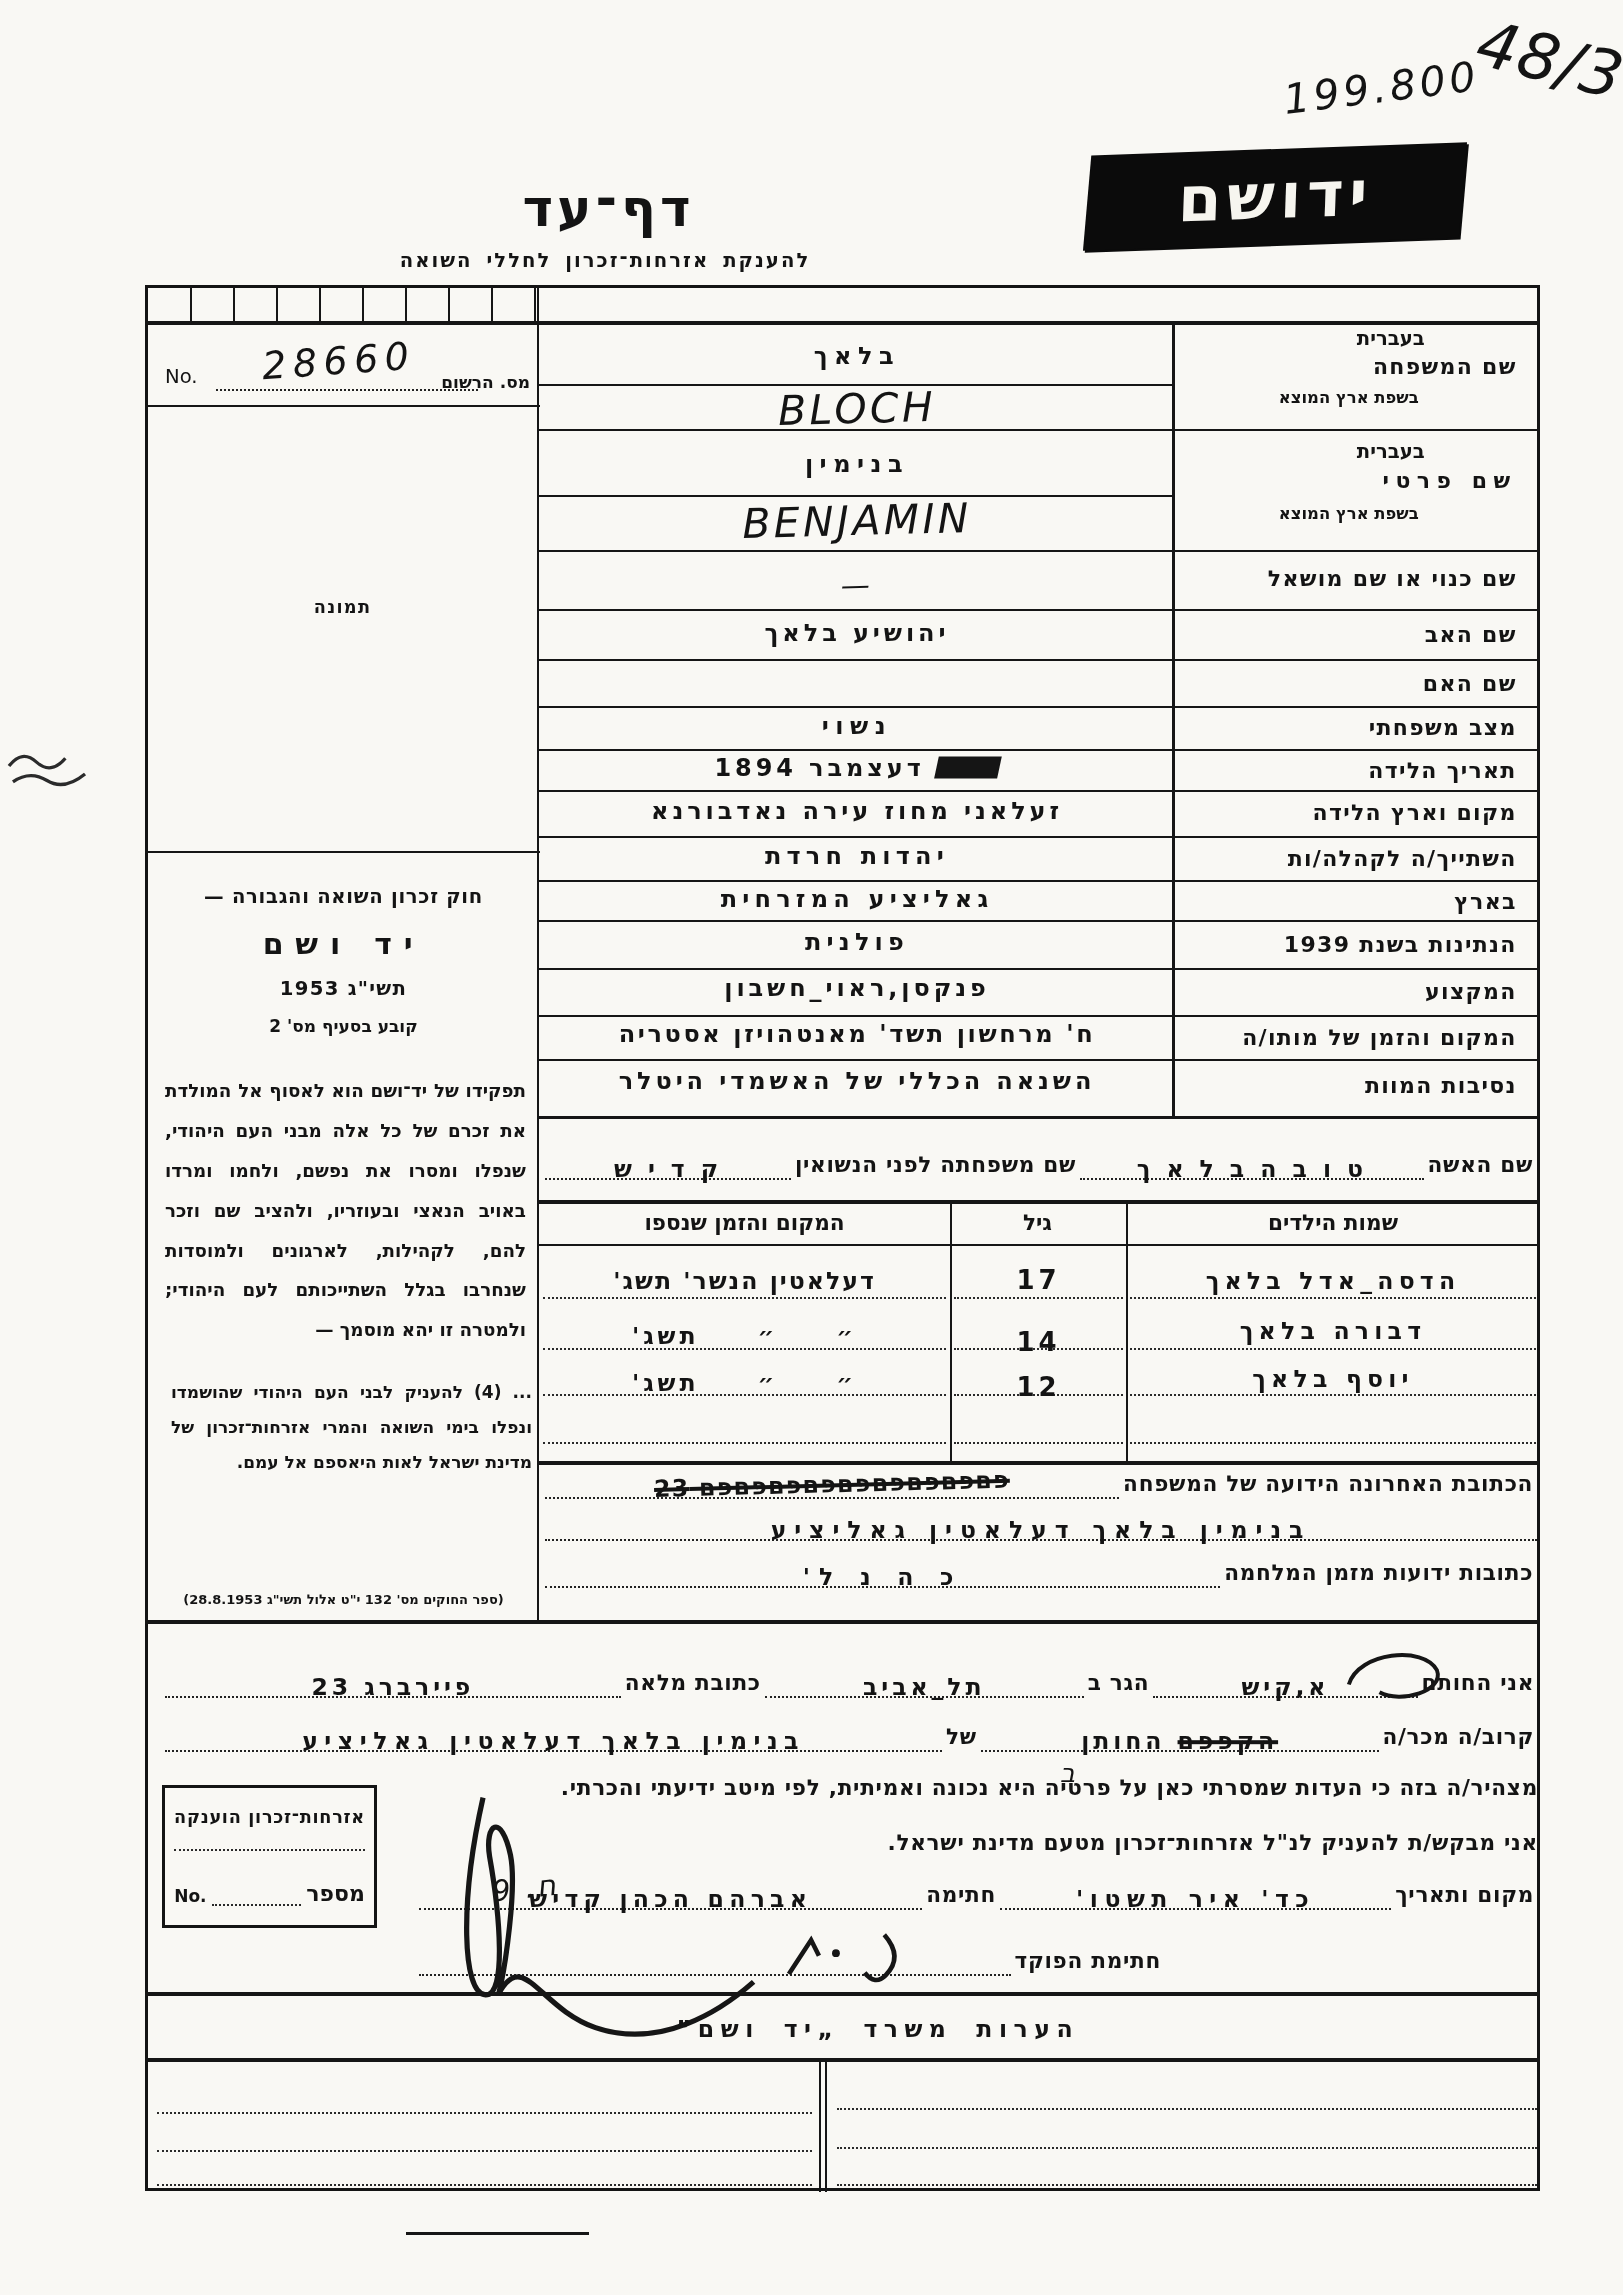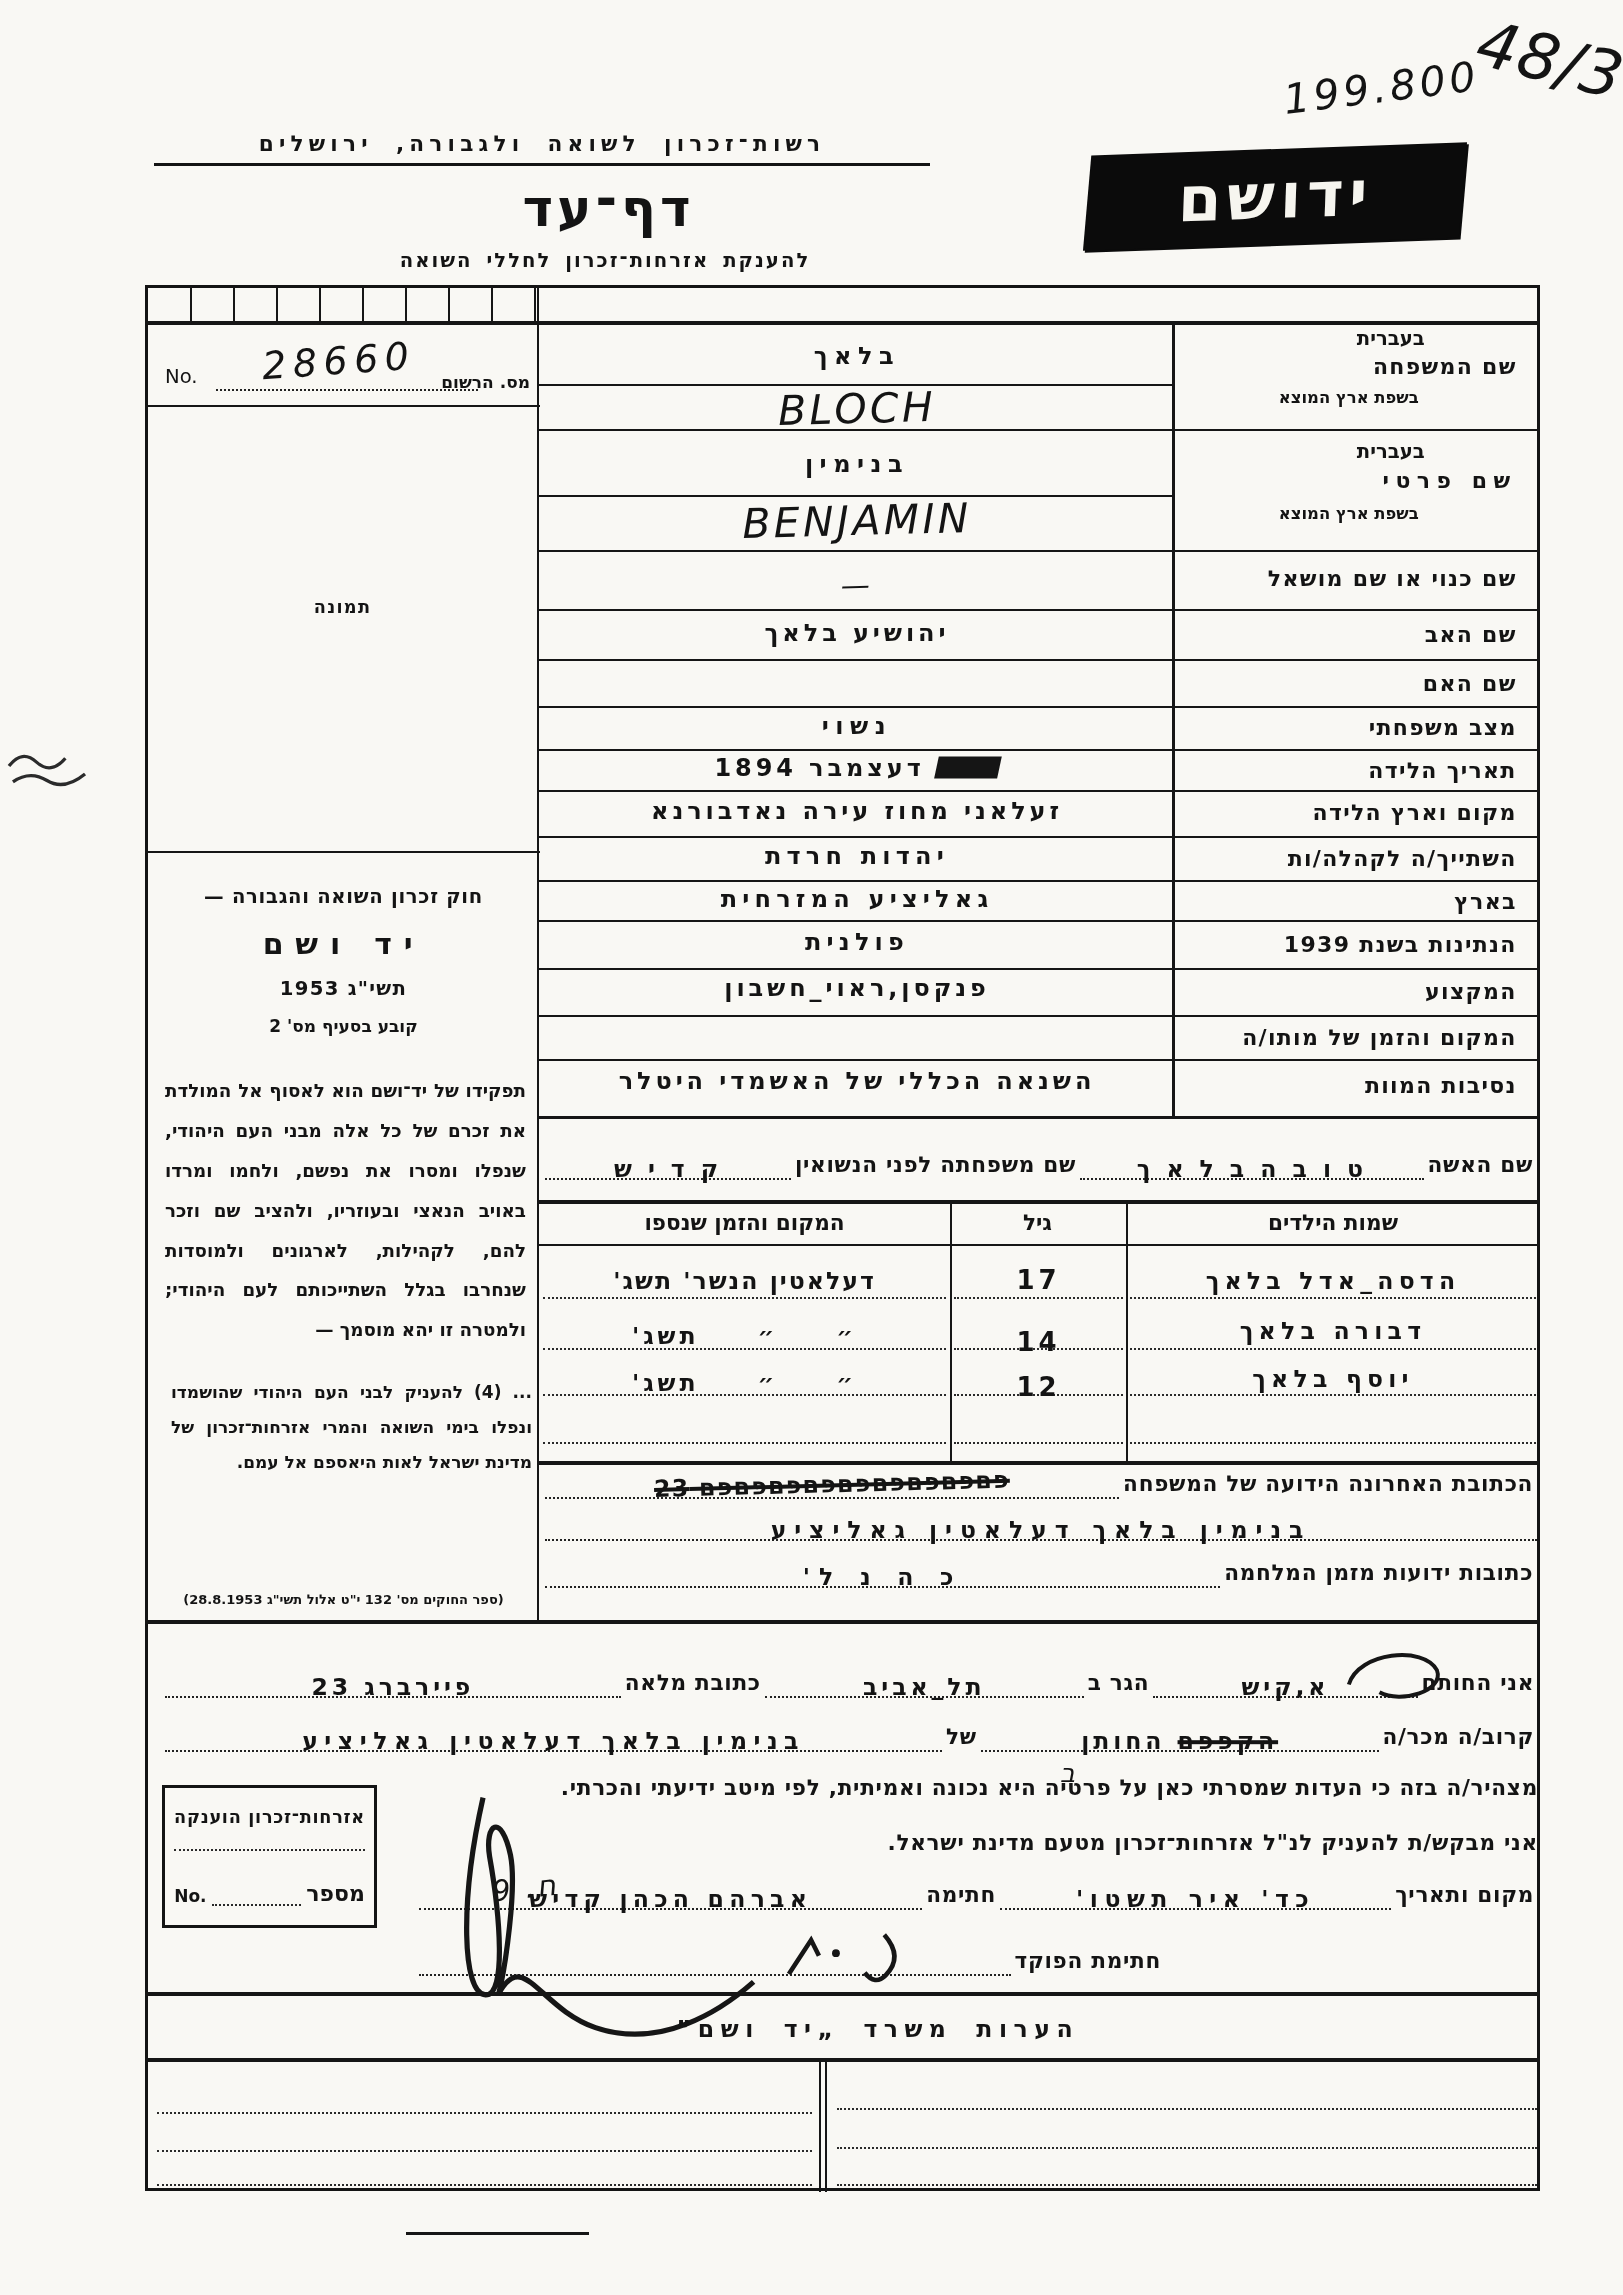--- a/index.html
+++ b/index.html
@@ -32,21 +32,20 @@
   svg{position:absolute;overflow:visible;}
 </style>
 </head>
 <body>
 
 <div class="page">
 
   <div class="abs hand" style="left:1283px;top:64px;font-size:41px;letter-spacing:3.9px;transform:rotate(-7deg);">199.800</div>
   <div class="abs hand" style="left:1476px;top:23px;font-size:64px;letter-spacing:1.3px;transform:rotate(14deg);">48/3</div>
 
-  <div class="abs rtl b" style="left:154px;top:131px;width:776px;text-align:center;font-size:21.6px;letter-spacing:5.2px;word-spacing:10.5px;border-bottom:3.9px solid #141414;padding-bottom:6.5px;">רשות־זכרון לשואה ולגבורה, ירושלים</div>
   <div class="abs rtl" style="left:504px;top:178px;width:209px;text-align:center;font-size:52px;font-weight:900;letter-spacing:3.9px;">דף־עד</div>
   <div class="abs rtl b" style="left:327px;top:249px;width:556px;text-align:center;font-size:19.6px;letter-spacing:2px;word-spacing:5.2px;">להענקת אזרחות־זכרון לחללי השואה</div>
 
   <div class="abs" style="left:1087px;top:149px;width:376px;height:95px;background:#0b0b0b;transform:rotate(-2deg) skewX(-7deg);
               display:flex;align-items:center;justify-content:center;box-shadow:2px 2px 0 #0b0b0b;">
     <span style="color:#f6f5ef;font-size:63px;font-weight:900;letter-spacing:5.2px;transform:skewX(3deg);direction:rtl;">ידושם</span>
   </div>
 
   <div class="abs" style="left:145px;top:285px;width:1395px;height:1906px;border:3.9px solid #141414;box-sizing:border-box;"></div>
 
@@ -137,20 +136,21 @@
   <div class="val" style="top:619px;">יהושיע בלאך</div>
   <div class="val" style="top:712px;letter-spacing:6.5px;">נשוי</div>
   <div class="val" style="top:754px;">
     <span style="display:inline-block;width:63px;height:22px;background:#151515;transform:skewX(-12deg) translateY(2.6px);margin-left:11.8px;"></span><span>דעצמבר 1894</span>
   </div>
   <div class="val" style="top:797px;">זעלאני מחוז עירה נאדבורנא</div>
   <div class="val" style="top:842px;letter-spacing:5.2px;">יהדות חרדת</div>
   <div class="val" style="top:885px;letter-spacing:5.2px;">גאליציע המזרחית</div>
   <div class="val" style="top:974px;">פנקסן,ראוי_חשבון</div>
   <div class="val" style="top:928px;letter-spacing:5.2px;">פולנית</div>
+  <div class="val" style="top:1020px;letter-spacing:2.6px;">ח' מרחשון תשד' מאנטהויזן אסטריה</div>
   <div class="val" style="top:1067px;">השנאה הכללי של האשמדי היטלר</div>
 
   <div class="sidebar-h" style="top:885px;font-size:19.6px;letter-spacing:0.7px;">חוק זכרון השואה והגבורה —</div>
   <div class="sidebar-h" style="top:926px;font-size:30px;letter-spacing:11.8px;">יד ושם</div>
   <div class="sidebar-h" style="top:977px;font-size:19.6px;letter-spacing:1.3px;">תשי"ג 1953</div>
   <div class="sidebar-h" style="top:1016px;font-size:17px;">קובע בסעיף מס' 2</div>
   <div class="abs rtl" style="left:165px;top:1071px;width:361px;font-size:18.3px;line-height:2.18;text-align:justify;font-weight:700;">תפקידו של יד־ושם הוא לאסוף אל המולדת את זכרם של כל אלה מבני העם היהודי, שנפלו ומסרו את נפשם, ולחמו ומרדו באויב הנאצי ובעוזריו, ולהציב שם וזכר להם, לקהילות, לארגונים ולמוסדות שנחרבו בגלל השתייכותם לעם היהודי; ולמטרה זו יהא מוסמך —</div>
   <div class="abs rtl" style="left:171px;top:1375px;width:361px;font-size:17px;line-height:2.05;text-align:justify;font-weight:700;">... (4) להעניק לבני העם היהודי שהושמדו ונפלו בימי השואה והמרי אזרחות־זכרון של מדינת ישראל לאות היאספם אל עמם.</div>
   <div class="abs rtl" style="left:157px;top:1592px;width:373px;font-size:13px;text-align:center;font-weight:700;">(ספר החוקים מס' 132 י"ט אלול תשי"ג 28.8.1953)</div>
 

